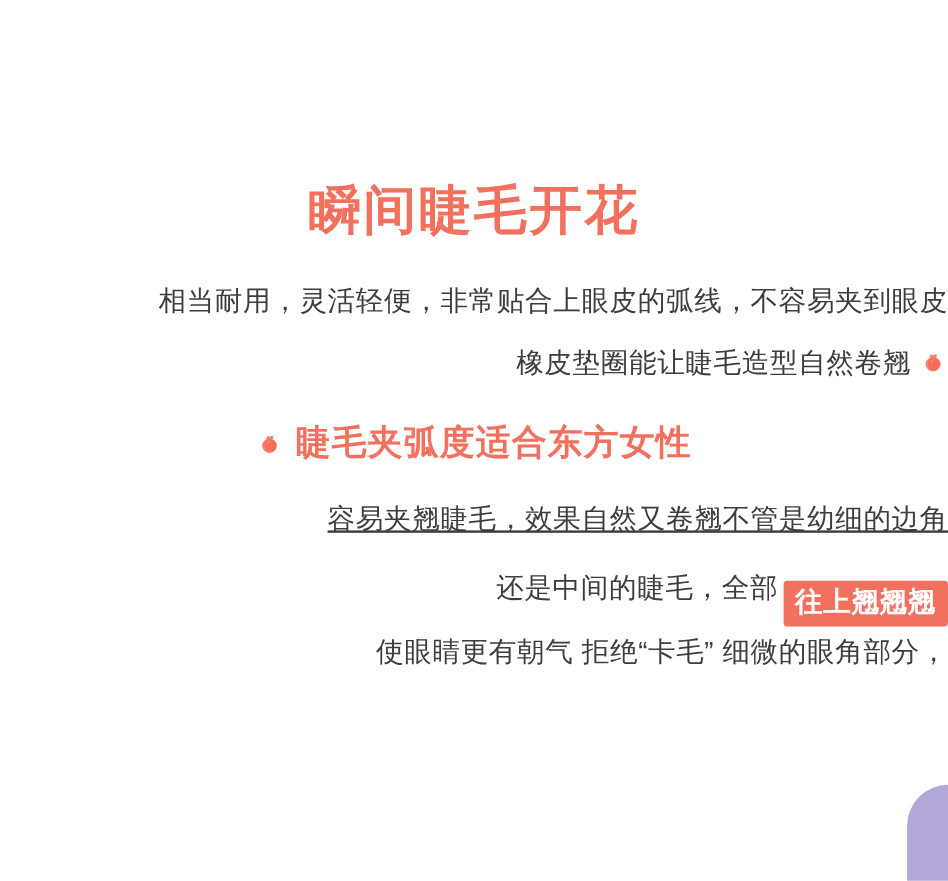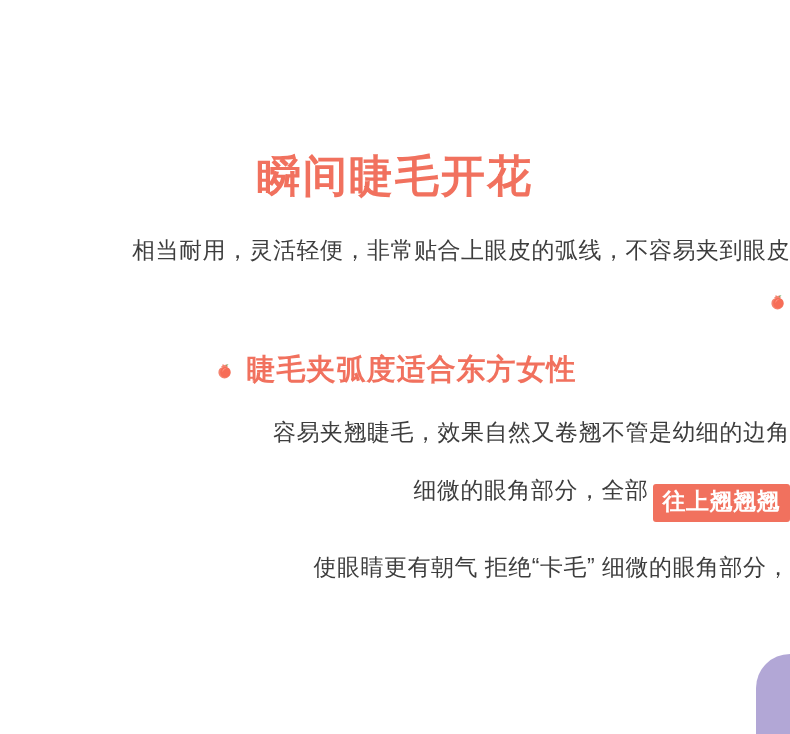--- a/index.html
+++ b/index.html
@@ -73,37 +73,37 @@
 
   .subhead {
     margin-top: 22px;
     font-size: 29px;
     font-weight: bold;
     color: #f1715e;
     letter-spacing: 1px;
     line-height: 1.6;
   }
 
-  .line-3 { margin-top: 18px; }
+  .line-3 { margin-top: 18px; text-decoration: underline; }
   .line-4 { margin-top: 8px; }
 
   .hl-box {
     display: inline-block;
     background: #f1715e;
     color: #ffffff;
     font-weight: bold;
     padding: 2px 10px 4px 10px;
     border-radius: 3px;
     line-height: 1.35;
     margin-left: 4px;
     vertical-align: middle;
     margin-top: 22px;
   }
 
-  .line-5 { margin-top: 24px; }
+  .line-5 { }
 
   .closing {
     margin-top: 16px;
     font-size: 25px;
     font-weight: bold;
     color: #f1715e;
     letter-spacing: 0.5px;
     line-height: 1.6;
   }
 </style>
@@ -112,20 +112,21 @@
 
 <div class="page">
 
   <div class="content">
 
     <h1 class="headline">瞬间睫毛开花</h1>
 
     <div class="line line-1">相当耐用，灵活轻便，非常贴合上眼皮的弧线，不容易夹到眼皮</div>
 
     <div class="line line-2">
+      <span>橡皮垫圈能让睫毛造型自然卷翘</span>
       <span class="peach">
         <svg viewBox="0 0 24 24" width="20" height="20" aria-hidden="true">
           <path d="M8.5 3.2c1.4-.6 2.6-.2 3.2.6.7-.9 2-1.2 3.3-.5l-.9 1.5c.9-.1 1.6.2 2 .6l-2.2.7c2.9.6 5 3.1 5 6.2 0 3.9-3.3 7.4-7.4 7.4S4.1 16.2 4.1 12.3c0-3.1 2.1-5.6 5-6.2l-2-.8c.5-.4 1.2-.6 2-.5L8.5 3.2z" fill="#f4836f"></path>
           <path d="M12.3 6.1c3.3 0 6 2.8 6 6.2 0 3.4-2.7 6.2-6 6.2s-6-2.8-6-6.2c0-3.4 2.7-6.2 6-6.2z" fill="#f76d57"></path>
           <path d="M10.3 8.3c1.2-.9 2.6-.9 3.3-.4-.9.1-2 .6-2.8 1.4-.9.8-1.4 1.8-1.5 2.6-.5-.7-.3-2.6 1-3.6z" fill="#ff9a88"></path>
           <path d="M13.6 3.6c.9-.5 1.9-.6 2.5-.3-.6.2-1.3.7-1.8 1.3-.3.4-.5.8-.6 1.1-.3-.5-.3-1.6-.1-2.1z" fill="#62b06a"></path>
         </svg>
       </span>
     </div>
 
@@ -137,21 +138,21 @@
           <path d="M10.3 8.3c1.2-.9 2.6-.9 3.3-.4-.9.1-2 .6-2.8 1.4-.9.8-1.4 1.8-1.5 2.6-.5-.7-.3-2.6 1-3.6z" fill="#ff9a88"></path>
           <path d="M13.6 3.6c.9-.5 1.9-.6 2.5-.3-.6.2-1.3.7-1.8 1.3-.3.4-.5.8-.6 1.1-.3-.5-.3-1.6-.1-2.1z" fill="#62b06a"></path>
         </svg>
       </span>
       <span>睫毛夹弧度适合东方女性</span>
     </div>
 
     <div class="line line-3">容易夹翘睫毛，效果自然又卷翘不管是幼细的边角</div>
 
     <div class="line line-4">
-      <span>细微的眼角部分，全部</span><span class="hl-box">往上翘翘翘</span>
+      <span>还是中间的睫毛，全部</span><span class="hl-box">往上翘翘翘</span>
     </div>
 
     <div class="line line-5">使眼睛更有朝气 拒绝“卡毛” 细微的眼角部分，</div>
 
 
   </div>
 
   <div class="corner-shape"></div>
 
 </div>

